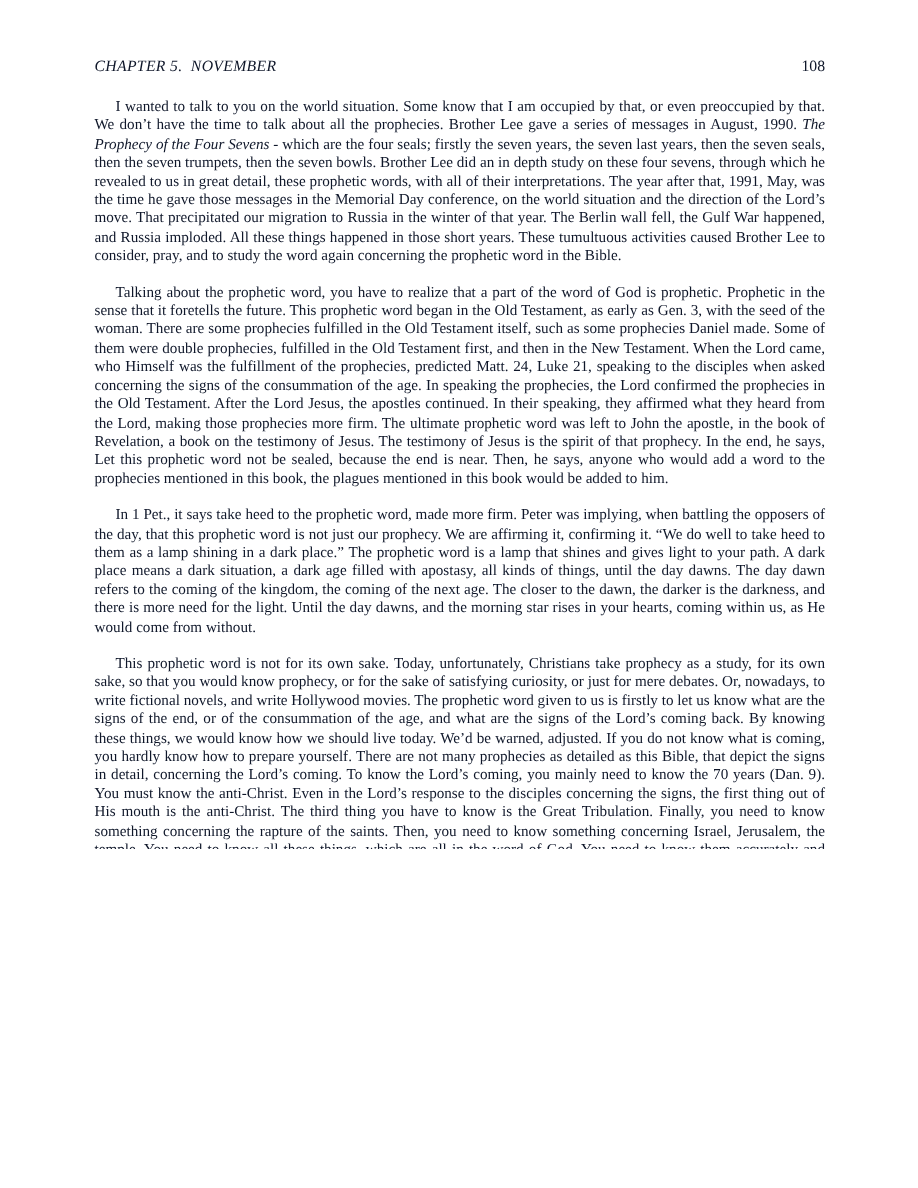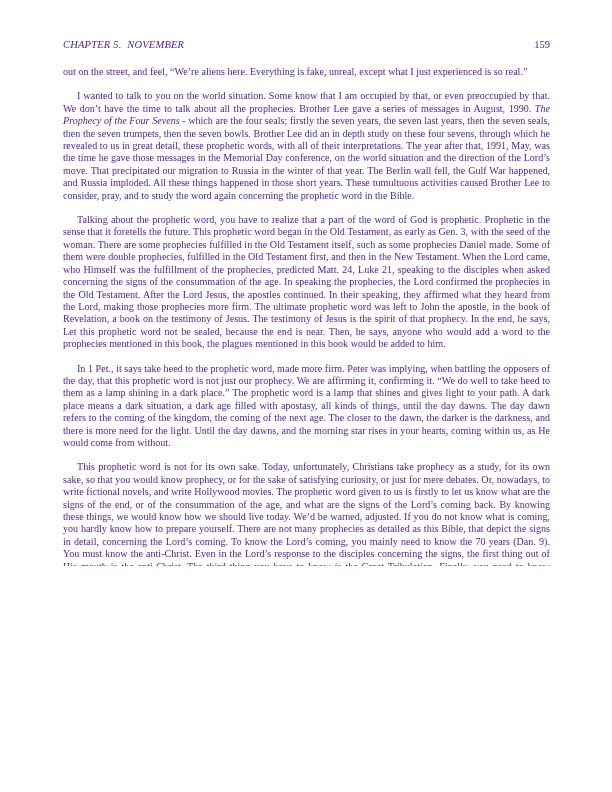--- a/index.html
+++ b/index.html
@@ -5,21 +5,21 @@
   html, body {
     margin: 0;
     padding: 0;
     background: #ffffff;
   }
   .page {
     position: relative;
     width: 612px;
     height: 566px;
     background: #ffffff;
-    color: #4c1d95;
+    color: #0f172a;
     font-family: "Liberation Serif", "DejaVu Serif", serif;
     overflow: hidden;
   }
   .header {
     position: absolute;
     top: 39px;
     left: 63px;
     right: 62px;
     display: flex;
     justify-content: space-between;
@@ -55,26 +55,25 @@
     font-style: italic;
   }
 </style>
 </head>
 <body>
 
 <div class="page">
 
   <div class="header">
     <span class="running-head">CHAPTER 5.  NOVEMBER</span>
-    <span class="page-num">159</span>
+    <span class="page-num">108</span>
   </div>
 
   <div class="body-text">
 
-    <p class="para noindent"><span>out on the street, and feel, “We’re aliens here. Everything is fake, unreal, except what I just experienced is so real.”</span></p>
 
 
     <p class="para"><span>I wanted to talk to you on the world situation. Some know that I am occupied by that, or even preoccupied by that. We don’t have the time to talk about all the prophecies. Brother Lee gave a series of messages in August, 1990. </span><span class="italic">The Prophecy of the Four Sevens</span><span> - which are the four seals; firstly the seven years, the seven last years, then the seven seals, then the seven trumpets, then the seven bowls. Brother Lee did an in depth study on these four sevens, through which he revealed to us in great detail, these prophetic words, with all of their interpretations. The year after that, 1991, May, was the time he gave those messages in the Memorial Day conference, on the world situation and the direction of the Lord’s move. That precipitated our migration to Russia in the winter of that year. The Berlin wall fell, the Gulf War happened, and Russia imploded. All these things happened in those short years. These tumultuous activities caused Brother Lee to consider, pray, and to study the word again concerning the prophetic word in the Bible.</span></p>
 
     <p class="para"><span>Talking about the prophetic word, you have to realize that a part of the word of God is prophetic. Prophetic in the sense that it foretells the future. This prophetic word began in the Old Testament, as early as Gen. 3, with the seed of the woman. There are some prophecies fulfilled in the Old Testament itself, such as some prophecies Daniel made. Some of them were double prophecies, fulfilled in the Old Testament first, and then in the New Testament. When the Lord came, who Himself was the fulfillment of the prophecies, predicted Matt. 24, Luke 21, speaking to the disciples when asked concerning the signs of the consummation of the age. In speaking the prophecies, the Lord confirmed the prophecies in the Old Testament. After the Lord Jesus, the apostles continued. In their speaking, they affirmed what they heard from the Lord, making those prophecies more firm. The ultimate prophetic word was left to John the apostle, in the book of Revelation, a book on the testimony of Jesus. The testimony of Jesus is the spirit of that prophecy. In the end, he says, Let this prophetic word not be sealed, because the end is near. Then, he says, anyone who would add a word to the prophecies mentioned in this book, the plagues mentioned in this book would be added to him.</span></p>
 
     <p class="para"><span>In 1 Pet., it says take heed to the prophetic word, made more firm. Peter was implying, when battling the opposers of the day, that this prophetic word is not just our prophecy. We are affirming it, confirming it. “We do well to take heed to them as a lamp shining in a dark place.” The prophetic word is a lamp that shines and gives light to your path. A dark place means a dark situation, a dark age filled with apostasy, all kinds of things, until the day dawns. The day dawn refers to the coming of the kingdom, the coming of the next age. The closer to the dawn, the darker is the darkness, and there is more need for the light. Until the day dawns, and the morning star rises in your hearts, coming within us, as He would come from without.</span></p>
 
     <p class="para"><span>This prophetic word is not for its own sake. Today, unfortunately, Christians take prophecy as a study, for its own sake, so that you would know prophecy, or for the sake of satisfying curiosity, or just for mere debates. Or, nowadays, to write fictional novels, and write Hollywood movies. The prophetic word given to us is firstly to let us know what are the signs of the end, or of the consummation of the age, and what are the signs of the Lord’s coming back. By knowing these things, we would know how we should live today. We’d be warned, adjusted. If you do not know what is coming, you hardly know how to prepare yourself. There are not many prophecies as detailed as this Bible, that depict the signs in detail, concerning the Lord’s coming. To know the Lord’s coming, you mainly need to know the 70 years (Dan. 9). You must know the anti-Christ. Even in the Lord’s response to the disciples concerning the signs, the first thing out of His mouth is the anti-Christ. The third thing you have to know is the Great Tribulation. Finally, you need to know something concerning the rapture of the saints. Then, you need to know something concerning Israel, Jerusalem, the temple. You need to know all these things, which are all in the word of God. You need to know them accurately and thoroughly. Not for their own sake.</span></p>
 

